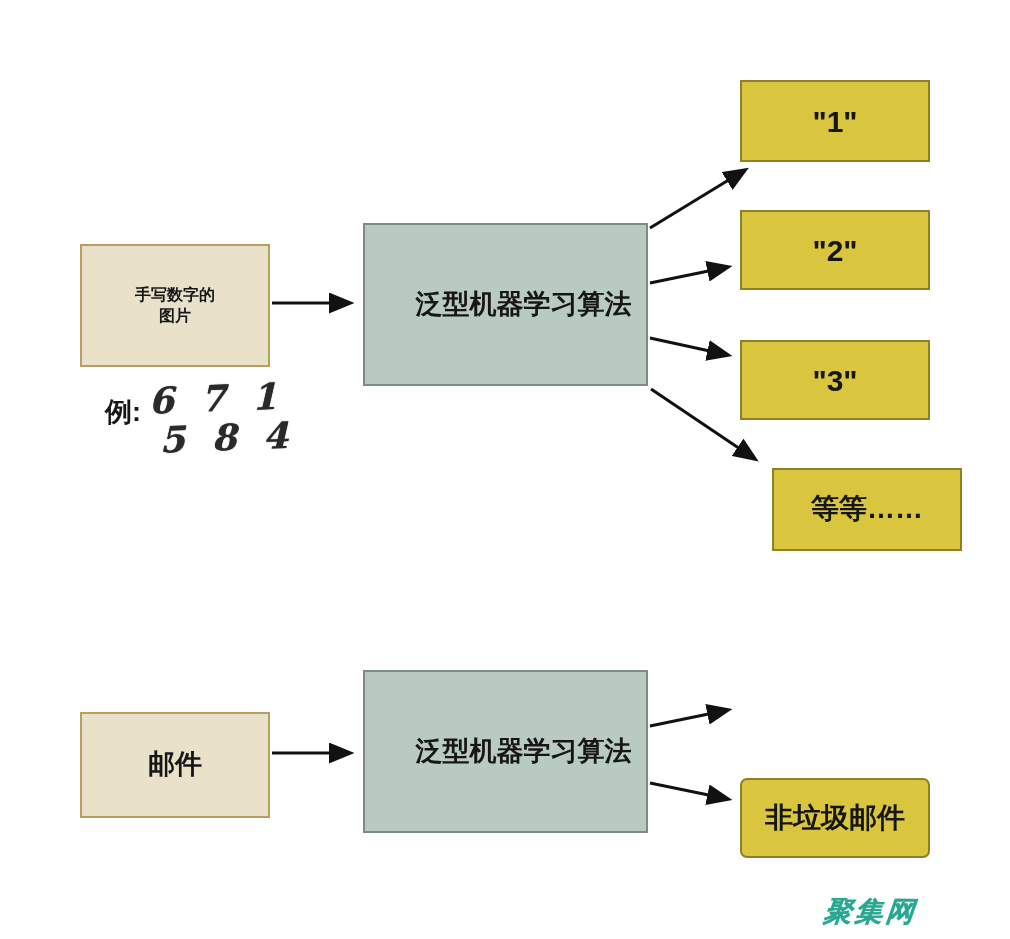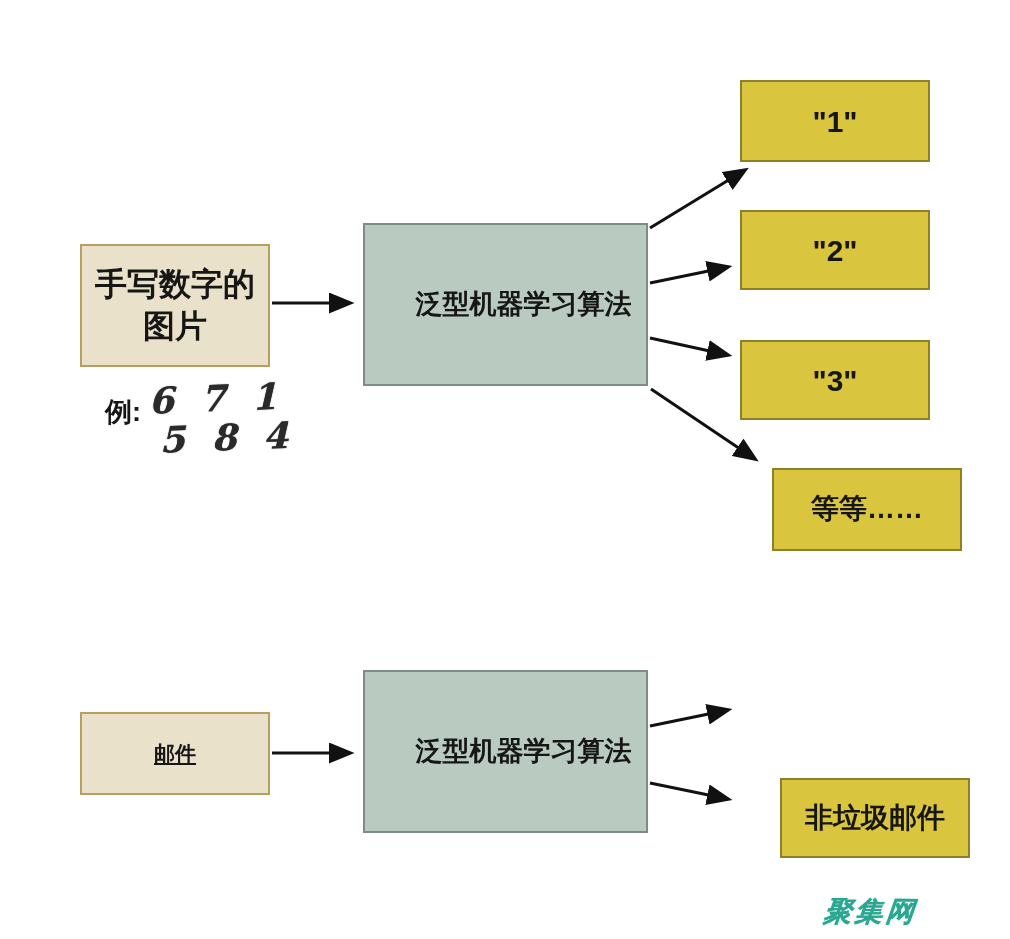--- a/index.html
+++ b/index.html
@@ -29,21 +29,21 @@
     position: absolute;
     display: flex; flex-direction: column;
     align-items: center; justify-content: center;
     box-sizing: border-box;
     border: 2px solid;
     text-align: center;
     font-weight: bold;
     color: var(--text);
     line-height: 1.3;
   }
-  .input-box   { background: var(--input_fill);   border-color: var(--input_border);   font-size: 32px; }
+  .input-box   { background: var(--input_fill);   border-color: var(--input_border);   font-size: 16px; }
   .process-box { background: var(--process_fill); border-color: var(--process_border); font-size: 27px; padding-left: 36px; }
   .output-box  { background: var(--output_fill);  border-color: var(--output_border);  font-size: 28px; }
   .output-box.numeric { font-size: 30px; }
 
   .example-label {
     position: absolute;
     font-size: 27px; font-weight: bold; color: var(--text);
   }
   .digit-row {
     position: absolute;
@@ -108,27 +108,27 @@
   <div class="box output-box numeric" style="left:740px; top:210px; width:190px; height:80px;">
     <span>"2"</span>
   </div>
   <div class="box output-box numeric" style="left:740px; top:340px; width:190px; height:80px;">
     <span>"3"</span>
   </div>
   <div class="box output-box" style="left:740px; top:468px; width:190px; height:83px;margin-left:32px;">
     <span>等等……</span>
   </div>
 
-  <div class="box input-box" style="left:80px; top:712px; width:190px; height:83px; font-size:21px;text-decoration:underline;">
+  <div class="box input-box" style="left:80px; top:712px; width:190px; height:106px; font-size:27px;">
     <span>邮件</span>
   </div>
 
   <div class="box process-box" style="left:363px; top:670px; width:285px; height:163px;">
     <span>泛型机器学习算法</span>
   </div>
 
-  <div class="box output-box" style="left:780px; top:778px; width:190px; height:80px;">
+  <div class="box output-box" style="left:740px; top:778px; width:190px; height:80px;border-radius:7px;">
     <span>非垃圾邮件</span>
   </div>
 
   <div class="watermark">聚集网</div>
 
 </div>
 
 </body></html>

